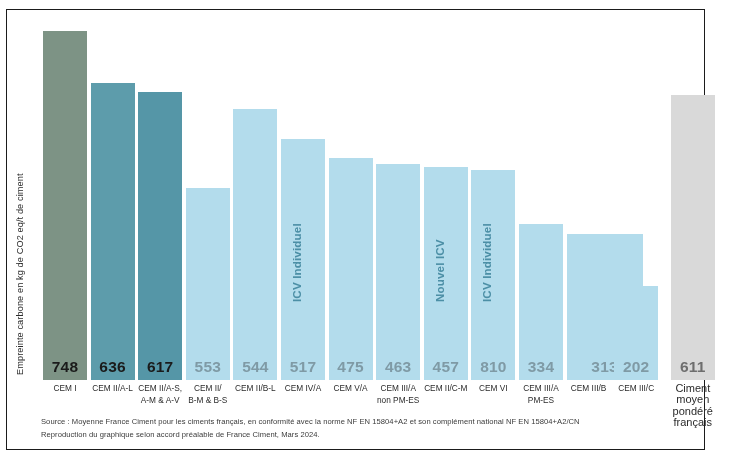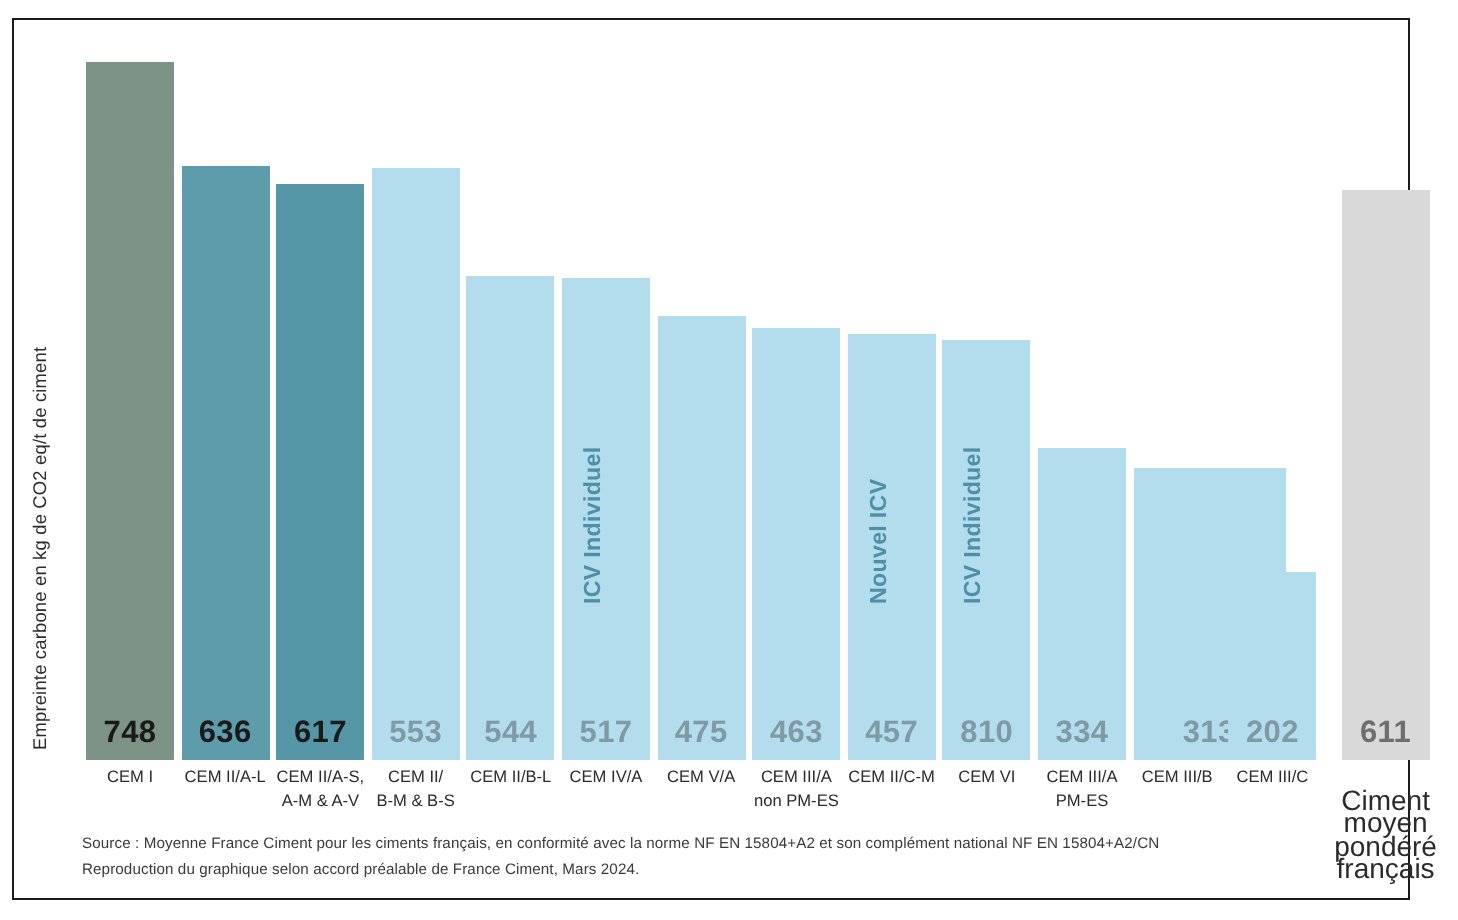--- a/index.html
+++ b/index.html
@@ -98,21 +98,21 @@
   .xlab{
     position:absolute;
     top:0;
     width:58px;
     text-align:center;
     font-size:8.3px;
     line-height:11.6px;
     color:#2b2b2b;
     letter-spacing:0px;
   }
-  .xlab.last{ font-size:14px; line-height:11.4px;margin-top:12px;}
+  .xlab.last{ font-size:11px; line-height:11.4px;}
   
   #footnote{
     position:absolute;
     left:34px;
     top:406px;
     width:600px;
     font-size:7.6px;
     line-height:12.6px;
     color:#3a3a3a;
     letter-spacing:.05px;
@@ -138,26 +138,26 @@
         <div class="bar" title="CEM II/A-L : 636" style="height: 297px; background: rgb(93, 156, 171);">
           <div class="val dark">636</div>
         </div>
       </div>
       <div class="bar-slot" style="left: 98.2px; width: 44px;">
         <div class="bar" title="CEM II/A-S, A-M &amp; A-V : 617" style="height: 288px; background: rgb(85, 150, 167);">
           <div class="val dark">617</div>
         </div>
       </div>
       <div class="bar-slot" style="left: 145.8px; width: 44px;">
-        <div class="bar" title="CEM II/ B-M &amp; B-S : 553" style="height: 296px; background: rgb(179, 220, 236);">
+        <div class="bar" title="CEM II/ B-M &amp; B-S : 553" style="height: 192px; background: rgb(179, 220, 236);">
           <div class="val">553</div>
         </div>
       </div>
       <div class="bar-slot" style="left: 193.4px; width: 44px;">
-        <div class="bar" title="CEM II/B-L : 544" style="height: 242px; background: rgb(179, 220, 236);">
+        <div class="bar" title="CEM II/B-L : 544" style="height: 271px; background: rgb(179, 220, 236);">
           <div class="val">544</div>
         </div>
       </div>
       <div class="bar-slot" style="left: 241px; width: 44px;">
         <div class="bar" title="CEM IV/A : 517" style="height: 241px; background: rgb(179, 220, 236);">
           <div class="vnote-wrap">
             <span class="vnote2">ICV Individuel</span>
           </div>
           <div class="val">517</div>
         </div>

